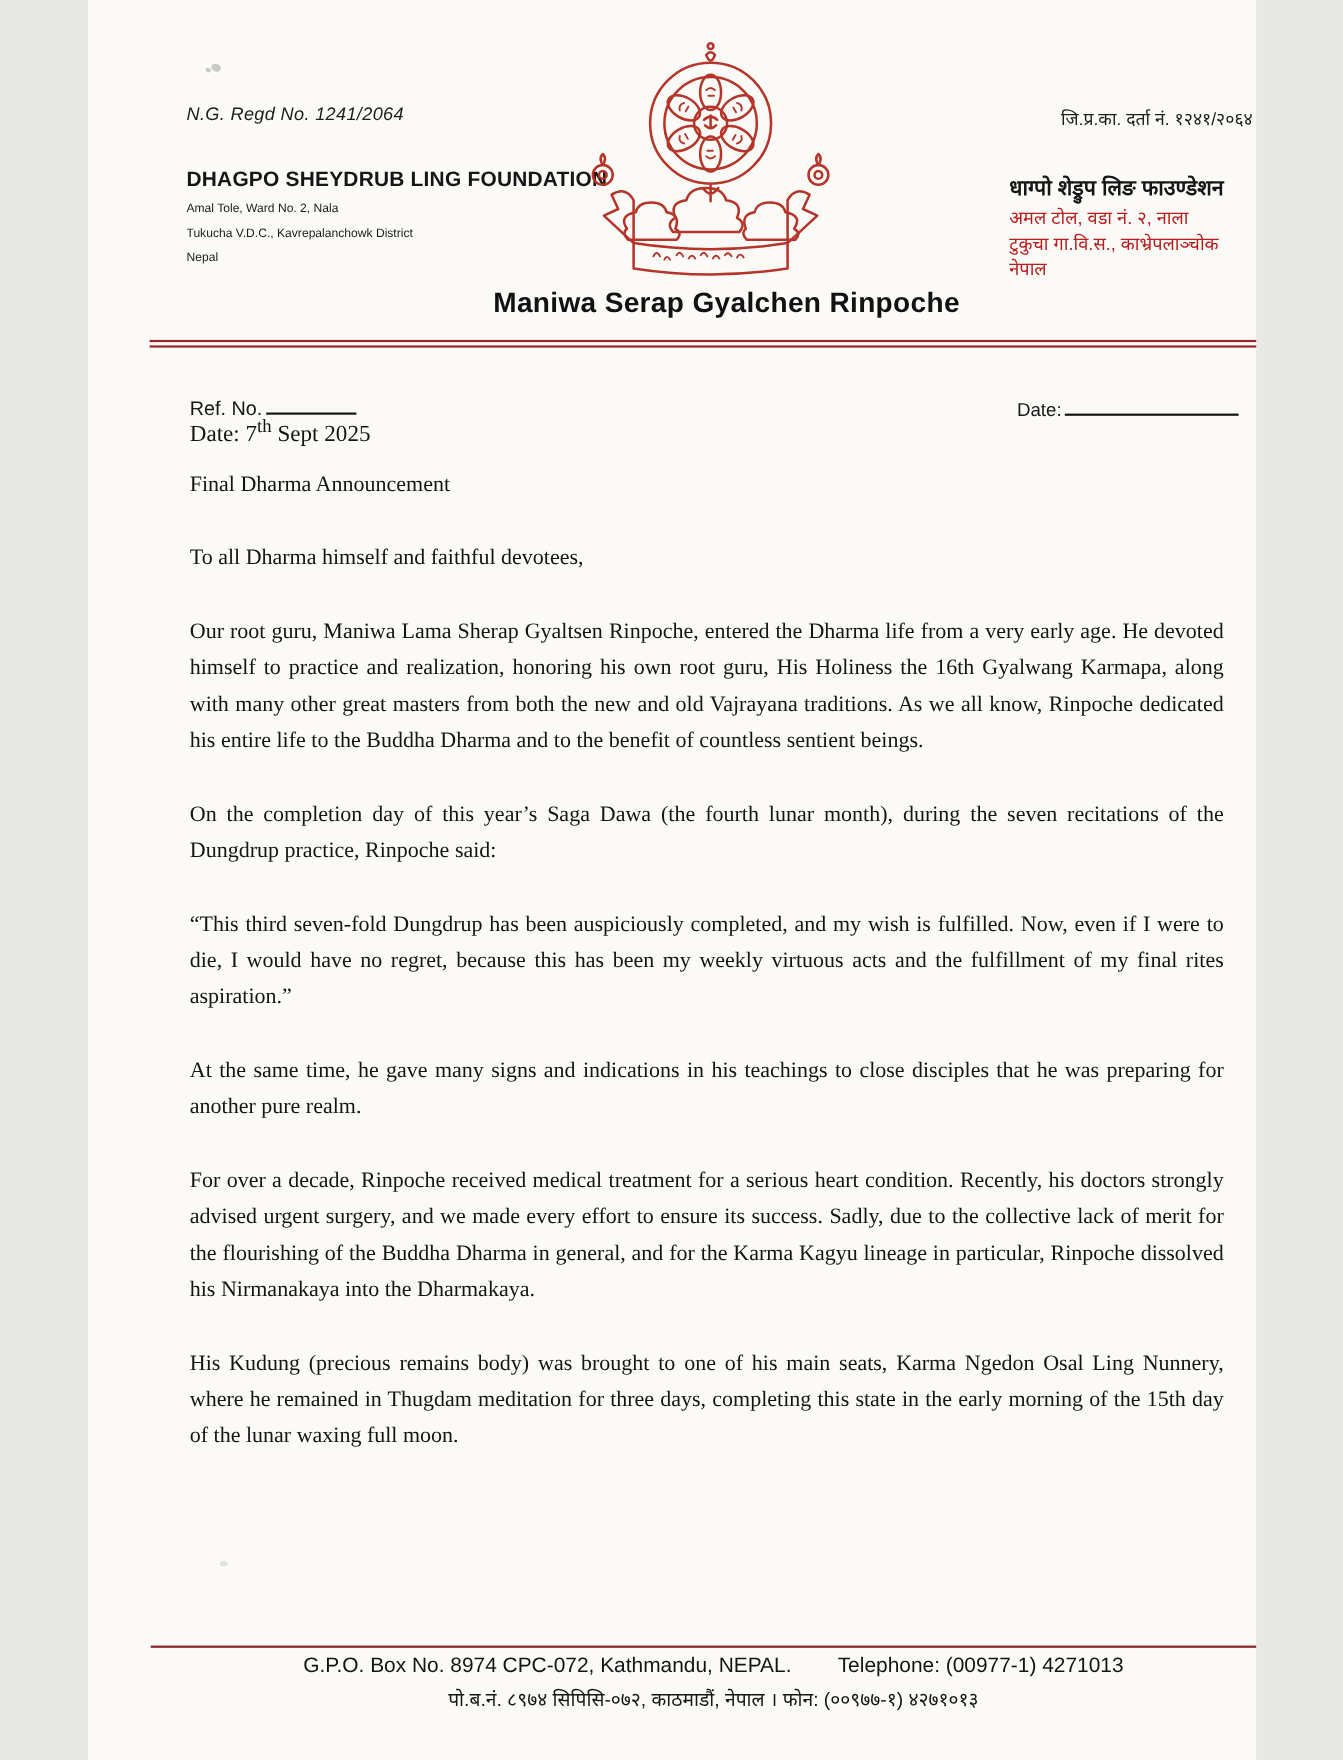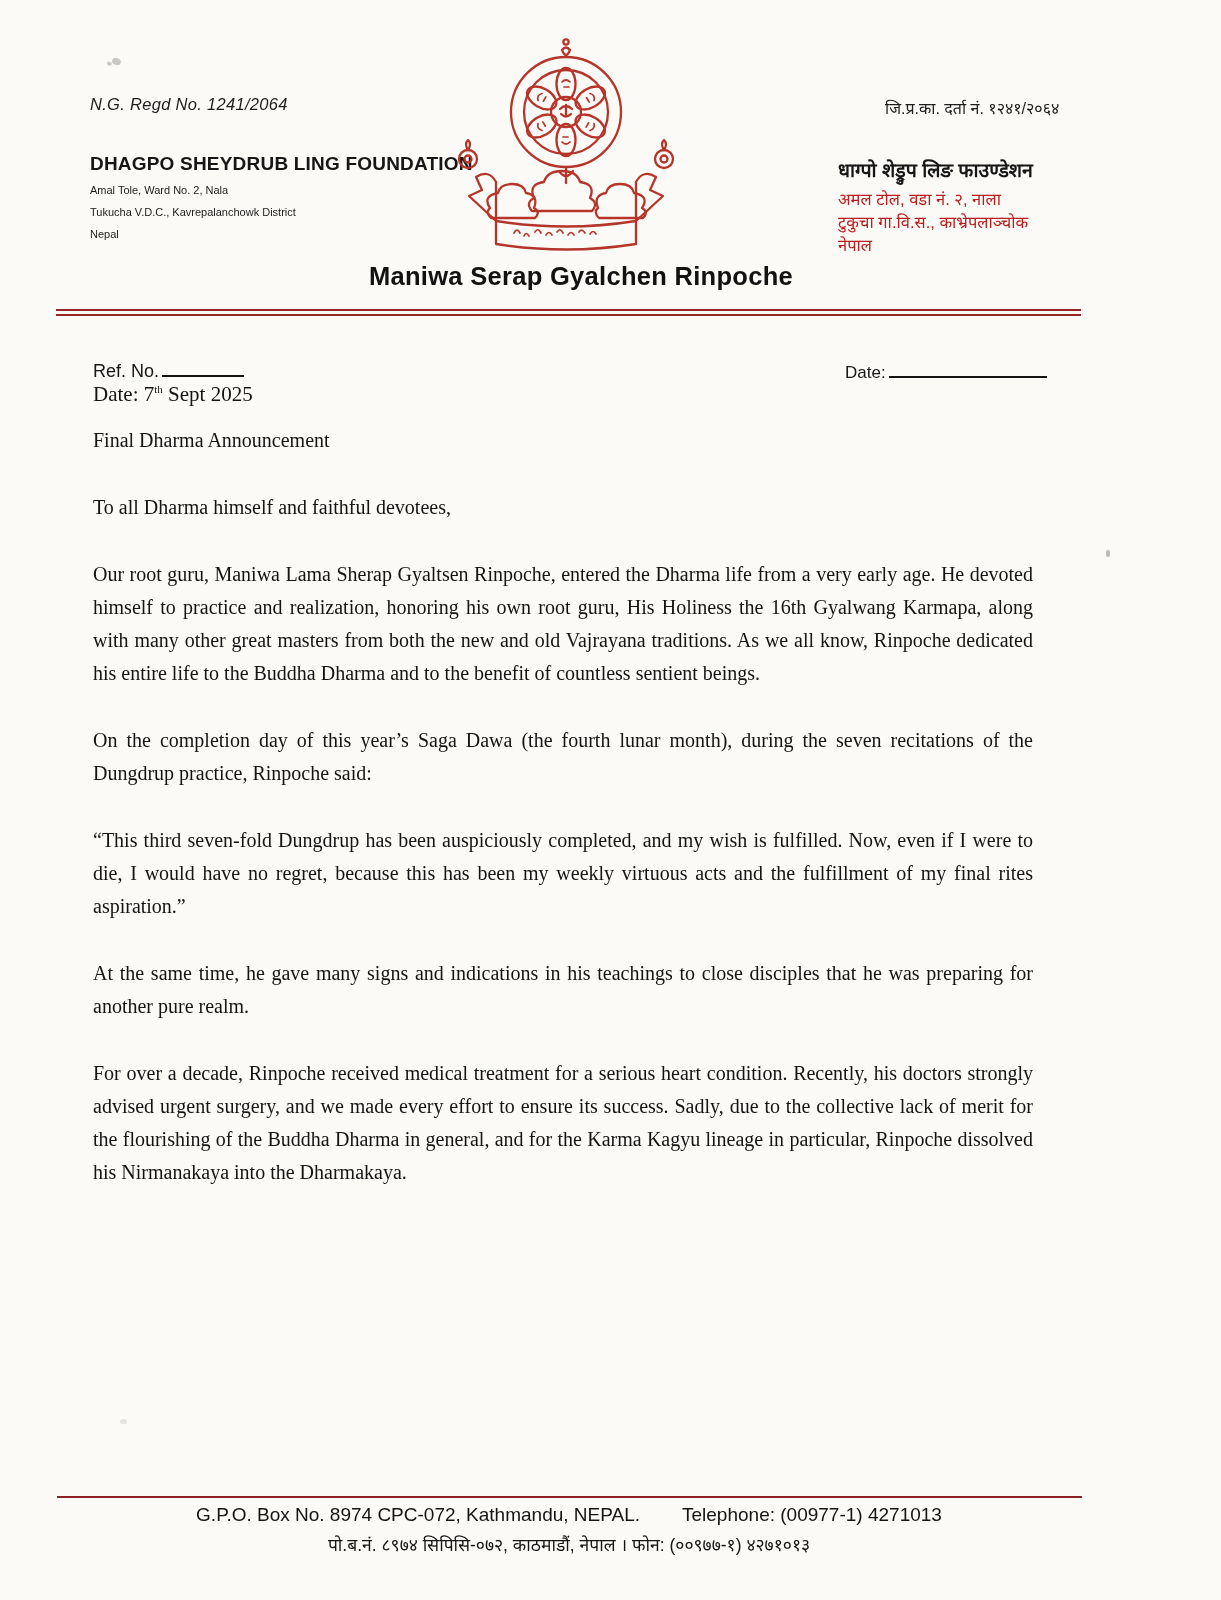--- a/index.html
+++ b/index.html
@@ -1,19 +1,19 @@
 <!DOCTYPE html>
 <html><head>
 <meta charset="utf-8">
 <style>
   html,body{margin:0;padding:0;}
   body{background:#e8e8e6;}
   .page{
     position:relative;
-    width:1221px;height:1600px;
+    width:1062px;height:1600px;
     margin:0 auto;
     background:#fbfaf7;
     overflow:hidden;
     font-family:"Liberation Sans", sans-serif;
     color:#161616;
   }
   
   .regd-left{
     position:absolute;left:90px;top:95px;
     font-style:italic;font-size:16.5px;color:#1d1d1d;letter-spacing:.3px;
@@ -42,21 +42,21 @@
   .fill-line{display:inline-block;border-bottom:2px solid #151515;height:14px;vertical-align:baseline;margin-left:3px;}
   .fill-ref{width:82px;}
   .fill-date{width:158px;}
   
   .letter-body{
     position:absolute;left:93px;top:378px;width:940px;
     font-family:"Liberation Serif", serif;
     font-size:20px;line-height:33px;color:#141414;
   }
   .letter-body .typed-date{font-size:21px;}
-  .letter-body sup{font-size:11px;line-height:0;}
+  .letter-body sup{font-size:17px;line-height:0;}
   .letter-body .subject{margin-top:13px;}
   .letter-body .salutation{margin-top:34px;}
   .letter-body p.para{margin:34px 0 0 0;text-align:justify;}
   
   .footer-rule{position:absolute;left:57px;top:1496px;width:1025px;height:2px;background:#8c2125;}
   .footer-en{position:absolute;left:56px;top:1504px;width:1026px;text-align:center;font-size:19px;color:#141414;}
   .footer-en .tel{margin-left:42px;}
   .footer-ne{position:absolute;left:56px;top:1532px;width:1026px;text-align:center;font-size:17.5px;color:#161616;}
   
   .smudge{position:absolute;border-radius:50%;background:#9a9a94;opacity:.5;}
@@ -160,20 +160,21 @@
     <div class="typed-date">
       <span>Date: 7</span><sup>th</sup><span> Sept 2025</span>
     </div>
     <div class="subject">Final Dharma Announcement</div>
     <div class="salutation">To all Dharma himself and faithful devotees,</div>
     <p class="para">Our root guru, Maniwa Lama Sherap Gyaltsen Rinpoche, entered the Dharma life from a very early age. He devoted himself to practice and realization, honoring his own root guru, His Holiness the 16th Gyalwang Karmapa, along with many other great masters from both the new and old Vajrayana traditions. As we all know, Rinpoche dedicated his entire life to the Buddha Dharma and to the benefit of countless sentient beings.</p>
     <p class="para">On the completion day of this year’s Saga Dawa (the fourth lunar month), during the seven recitations of the Dungdrup practice, Rinpoche said:</p>
     <p class="para">“This third seven-fold Dungdrup has been auspiciously completed, and my wish is fulfilled. Now, even if I were to die, I would have no regret, because this has been my weekly virtuous acts and the fulfillment of my final rites aspiration.”</p>
     <p class="para">At the same time, he gave many signs and indications in his teachings to close disciples that he was preparing for another pure realm.</p>
     <p class="para">For over a decade, Rinpoche received medical treatment for a serious heart condition. Recently, his doctors strongly advised urgent surgery, and we made every effort to ensure its success. Sadly, due to the collective lack of merit for the flourishing of the Buddha Dharma in general, and for the Karma Kagyu lineage in particular, Rinpoche dissolved his Nirmanakaya into the Dharmakaya.</p>
+    <p class="para">His Kudung (precious remains body) was brought to one of his main seats, Karma Ngedon Osal Ling Nunnery, where he remained in Thugdam meditation for three days, completing this state in the early morning of the 15th day of the lunar waxing full moon.</p>
   </div>
 
   <div class="footer-rule"></div>
   <div class="footer-en">
     <span>G.P.O. Box No. 8974 CPC-072, Kathmandu, NEPAL.</span><span class="tel">Telephone: (00977-1) 4271013</span>
   </div>
   <div class="footer-ne">पो.ब.नं. ८९७४ सिपिसि-०७२, काठमाडौं, नेपाल ।  फोन: (००९७७-१) ४२७१०१३</div>
 
 </div>
 

